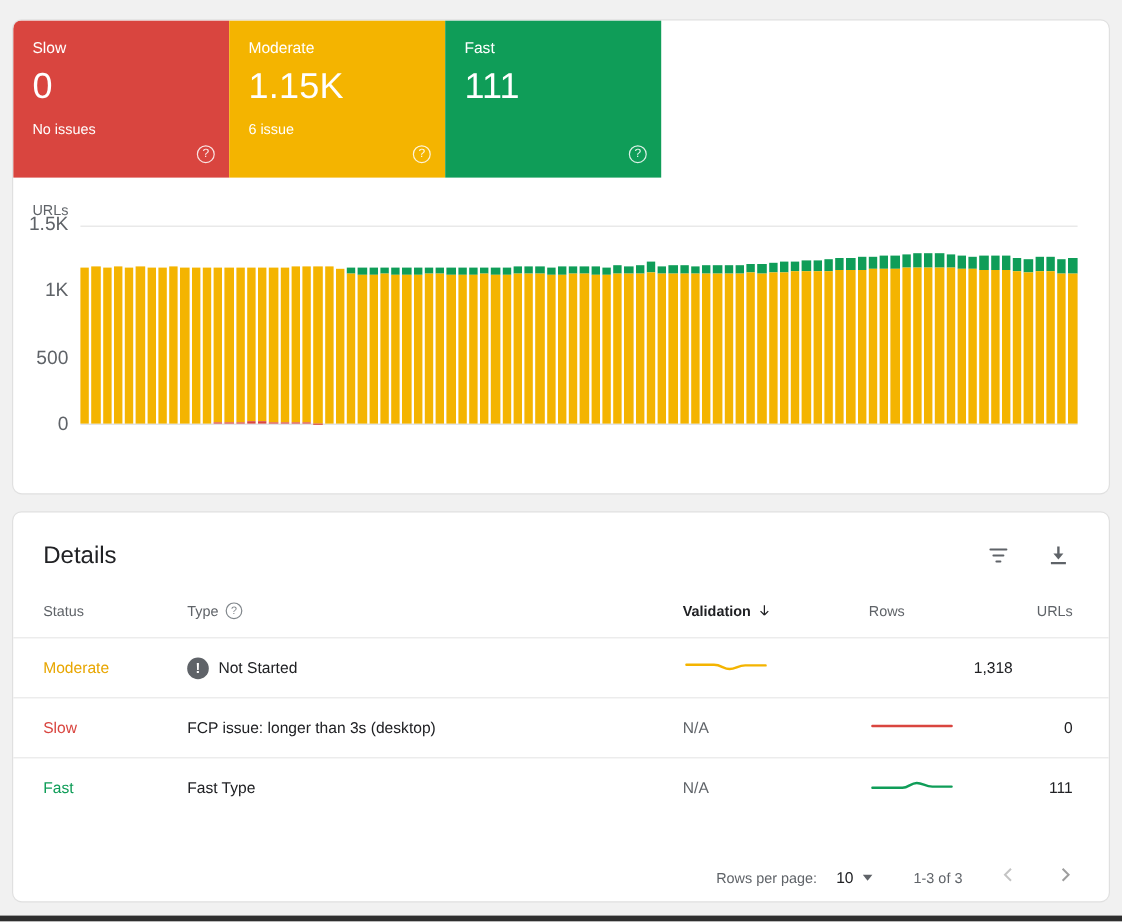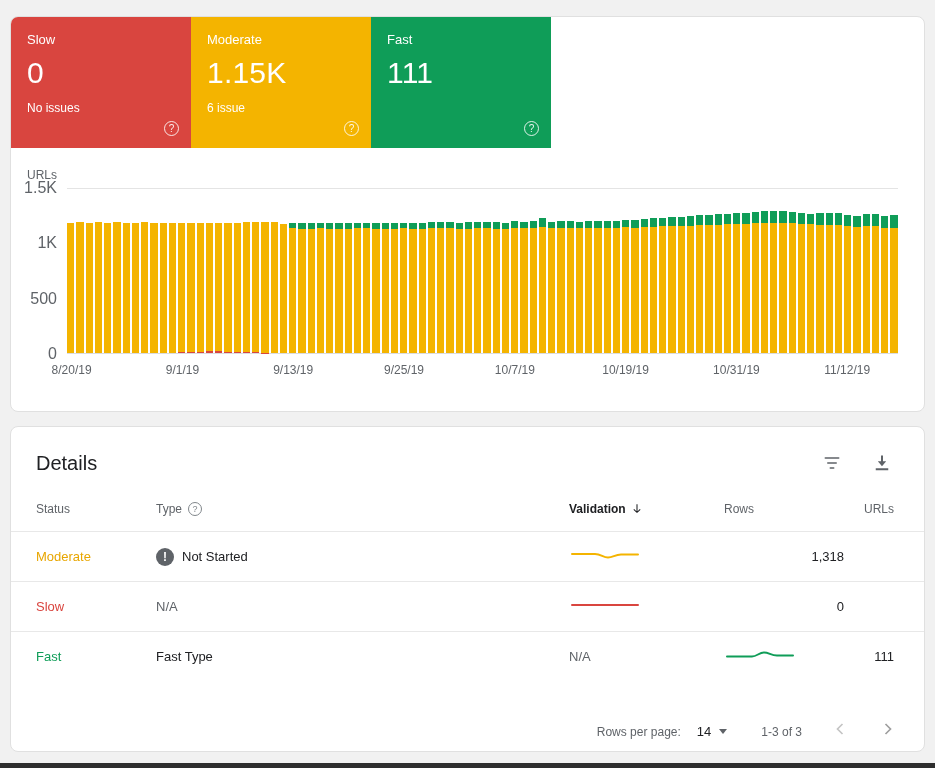--- a/index.html
+++ b/index.html
@@ -462,30 +462,20 @@
           <div class="bar-col">
             <div class="bar-seg" style="height: 11.808px; background: rgb(15, 157, 88);"></div>
             <div class="bar-seg" style="height: 125.296px; background: rgb(244, 180, 0);"></div>
           </div>
           <div class="bar-col">
             <div class="bar-seg" style="height: 12.136px; background: rgb(15, 157, 88);"></div>
             <div class="bar-seg" style="height: 125.515px; background: rgb(244, 180, 0);"></div>
           </div>
         </div>
     </div>
-    <div class="x-axis">
-        <span class="x-tick" style="left: 0.555556%;">8/20/19</span>
-        <span class="x-tick" style="left: 13.8889%;">9/1/19</span>
-        <span class="x-tick" style="left: 27.2222%;">9/13/19</span>
-        <span class="x-tick" style="left: 40.5556%;">9/25/19</span>
-        <span class="x-tick" style="left: 53.8889%;">10/7/19</span>
-        <span class="x-tick" style="left: 67.2222%;">10/19/19</span>
-        <span class="x-tick" style="left: 80.5556%;">10/31/19</span>
-        <span class="x-tick" style="left: 93.8889%;">11/12/19</span>
-      </div>
   </div>
 </div>
 
 <div class="card" id="card-details">
 
   <div class="details-header">
     <div class="details-title">Details</div>
     <div class="icon-btn">
       <svg width="20" height="20" viewBox="0 0 24 24">
         <path d="M4 6h16M7 12h10M10 18h4" stroke="#5f6368" stroke-width="2" stroke-linecap="round" fill="none"></path>
@@ -525,20 +515,21 @@
     <div>
       <svg class="spark" viewBox="0 0 72 18">
         <path fill="none" stroke-width="2" stroke-linecap="round" d="M3 8 L26 8 C32 8 34 11.5 39 11.5 C44 11.5 46 8.5 52 8.5 L69 8.5" stroke="#f4b400"></path>
       </svg>
     </div>
     <div class="cell-urls">1,318</div>
   </div>
 
   <div class="t-row">
     <div style="color: rgb(217, 69, 63);">Slow</div>
+    <div>FCP issue: longer than 3s (desktop)</div>
     <div class="cell-validation na">N/A</div>
     <div>
       <svg class="spark" viewBox="0 0 72 18">
         <path fill="none" stroke-width="2" stroke-linecap="round" d="M3 9 L69 9" stroke="#d9453f"></path>
       </svg>
     </div>
     <div class="cell-urls">0</div>
   </div>
 
   <div class="t-row">
@@ -549,21 +540,21 @@
       <svg class="spark" viewBox="0 0 72 18">
         <path fill="none" stroke-width="2" stroke-linecap="round" d="M3 10.5 L28 10.5 C33 10.5 35 6.5 40 6.5 C45 6.5 47 9.5 53 9.5 L69 9.5" stroke="#0f9d58"></path>
       </svg>
     </div>
     <div class="cell-urls">111</div>
   </div>
 
   <div class="table-footer">
     <span>Rows per page:</span>
     <span class="rpp">
-      <span>14</span>
+      <span>10</span>
       <span class="tri"></span>
     </span>
     <span class="page-range">1-3 of 3</span>
     <span class="pg-btn">
       <svg width="20" height="20" viewBox="0 0 24 24">
         <path d="M15 6l-6 6 6 6" stroke="#c4c4c4" stroke-width="2" fill="none"></path>
       </svg>
     </span>
     <span class="pg-btn">
       <svg width="20" height="20" viewBox="0 0 24 24">

